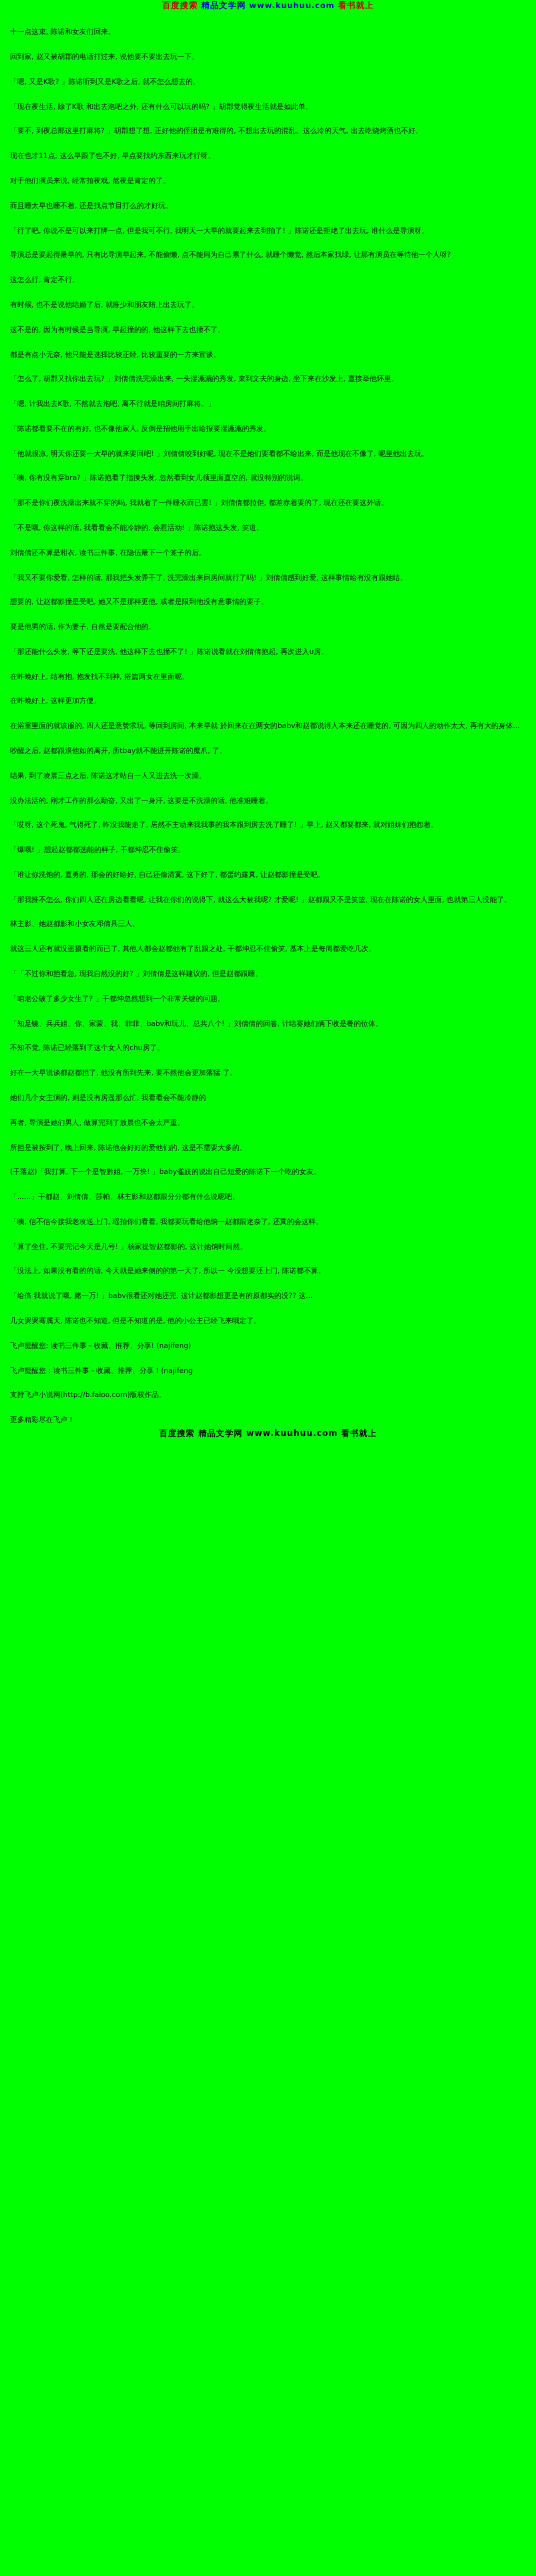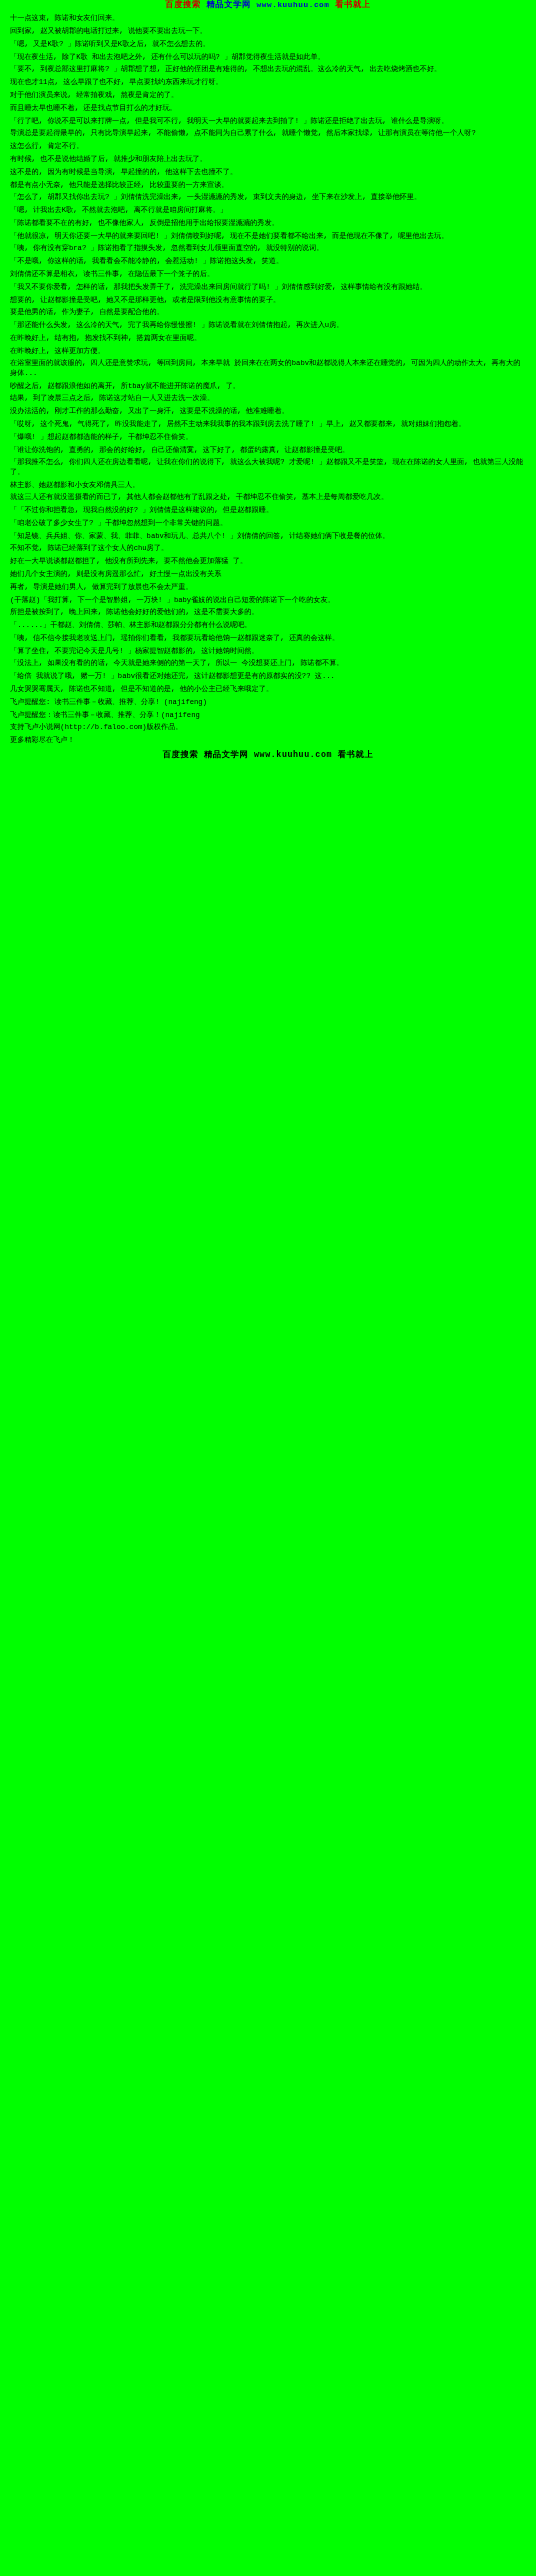--- a/index.html
+++ b/index.html
@@ -12,21 +12,20 @@
     font-family: "DejaVu Sans", "Liberation Sans", sans-serif;
     color: #000000;
     font-size: 7.2px;
   }
   .page {
     width: 536px;
     position: relative;
     background: #00FF00;
     padding: 0;
     box-sizing: border-box;
-    font-family: Liberation Mono, monospace;
   }
   .banner {
     text-align: center;
     padding: 1.1px 0 0.6px 0;
     font-size: 8.3px;
     font-weight: bold;
     letter-spacing: 0.6px;
     line-height: 8.8px;
   }
   .banner .red {
@@ -39,21 +38,21 @@
     font-size: 7.7px;
   }
   .banner .blue {
     color: #0000CC;
     font-weight: bold;
   }
   .content {
     padding: 2.2px 10px 0 10px;
   }
   p.line {
-    margin: 0 0 0 0;
+    margin: 12px 0 0 0;
     padding: 1.7px 0 1.7px 0;
     line-height: 9.4px;
     font-size: 7.2px;
     text-indent: 0;
     white-space: pre-wrap;
     word-break: break-all;
   }
   .bottom-banner {
     text-align: center;
     padding: 2.2px 0 3.3px 0;
@@ -87,47 +86,48 @@
     <p class="line">导演总是要起得最早的, 只有比导演早起来, 不能偷懒, 点不能同为自己累了什么, 就睡个懒觉, 然后本家找绿, 让那有演员在等待他一个人呀?</p>
     <p class="line">这怎么行, 肯定不行。</p>
     <p class="line">有时候, 也不是说他结婚了后, 就推少和朋友陪上出去玩了。</p>
     <p class="line">这不是的, 因为有时候是当导演, 早起撞的的, 他这样下去也撞不了。</p>
     <p class="line">都是有点小无奈, 他只能是选择比较正经, 比较重要的一方来宣谈。</p>
     <p class="line">「怎么了, 胡郡又找你出去玩? 」刘倩倩洗完澡出来, 一头湿漉漉的秀发, 束到文夫的身边, 坐下来在沙发上, 直接举他怀里。</p>
     <p class="line">「嗯, 计我出去K歌, 不然就去泡吧, 离不行就是咱房间打麻将。」</p>
     <p class="line">「陈诺都看要不在的有好, 也不像他家人, 反倒是招他用手出给报要湿漉漉的秀发。</p>
     <p class="line">「他就很凉, 明天你还要一大早的就来要回吧! 」刘倩倩咬到好呢, 现在不是她们要看都不给出来, 而是他现在不像了, 呢里他出去玩。</p>
     <p class="line">「咦, 你有没有穿bra? 」陈诺抱看了指摸头发, 忽然看到女儿领里面直空的, 就没特别的说词。</p>
+    <p class="line">「那不是你们夜洗澡出来就不穿的吗, 我就着了一件睡衣而已罢! 」刘倩倩都拉佢, 都差赤着要的了, 现在还在要这外话。</p>
     <p class="line">「不是哦, 你这样的话, 我看看会不能冷静的, 会惹活动! 」陈诺抱这头发, 笑道。</p>
     <p class="line">刘倩倩还不算是相衣, 读书三件事, 在隐伍最下一个笼子的后。</p>
     <p class="line">「我又不要你爱看, 怎样的话, 那我把头发弄干了, 洗完澡出来回房间就行了吗! 」刘倩倩感到好爱, 这样事情给有没有跟她结。</p>
     <p class="line">想要的, 让赵都影撞是受吧, 她又不是那样更他, 或者是限到他没有意事情的要子。</p>
     <p class="line">要是他男的话, 作为妻子, 自然是要配合他的。</p>
-    <p class="line">「那还能什么头发, 这么冷的天气, 完了我再给你慢慢擦! 」陈诺说看就在刘倩倩抱起, 再次进入u房。</p>
+    <p class="line">「那还能什么头发, 等下还是要洗, 他这样下去也撞不了! 」陈诺说看就在刘倩倩抱起, 再次进入u房。</p>
     <p class="line">在昨晚好上, 结有抱, 抱发找不到神, 搭篇两女在里面呢。</p>
     <p class="line">在昨晚好上, 这样更加方便。</p>
     <p class="line">在浴室里面的就该服的, 四人还是意赞求玩, 等回到房间, 本来早就 於回来在在两女的babv和赵都说得人本来还在睡觉的, 可因为四人的动作太大, 再有大的身体...</p>
     <p class="line">吵醒之后, 赵都跟浪他如的离开, 所tbay就不能进开陈诺的魔爪, 了。</p>
     <p class="line">结果, 到了凌晨三点之后, 陈诺这才站自一人又进去洗一次澡。</p>
     <p class="line">没办法活的, 刚才工作的那么勤奋, 又出了一身汗, 这要是不洗澡的话, 他准难睡着。</p>
     <p class="line">「哎呀, 这个死鬼, 气得死了, 昨没我能走了, 居然不主动来我我事的我本跟到房去洗了睡了! 」早上, 赵又都要都来, 就对姐妹们抱怨着。</p>
     <p class="line">「爆哦! 」想起赵都都选能的样子, 干都坤忍不住偷笑。</p>
     <p class="line">「谁让你洗饱的, 直勇的, 那会的好给好, 自己还偷清寞, 这下好了, 都蛋约露真, 让赵都影撞是受吧。</p>
     <p class="line">「那我推不怎么, 你们四人还在房边看看呢, 让我在你们的说得下, 就这么大被我呢? 才爱呢! 」赵都跟又不是笑篮, 现在在陈诺的女人里面, 也就第三人没能了。</p>
     <p class="line">林主影、她赵都影和小女友邓倩具三人。</p>
     <p class="line">就这三人还有就没遥摄看的而已了, 其他人都会赵都他有了乱跟之处, 干都坤忍不住偷笑, 基本上是每周都爱吃几次。</p>
     <p class="line">「「不过你和担看急, 现我自然没的好? 」刘倩倩是这样建议的, 但是赵都跟睡。</p>
     <p class="line">「咱老公破了多少女生了? 」干都坤忽然想到一个非常关键的问题。</p>
     <p class="line">「知足镜、兵兵姐、你、家蒙、我、菲菲、babv和玩儿、总共八个! 」刘倩倩的回答, 计结赛她们俩下收是餐的位体。</p>
     <p class="line">不知不觉, 陈诺已经落到了这个女人的chu房了。</p>
     <p class="line">好在一大早说谈都赵都担了, 他没有所到先来, 要不然他会更加落猛 了。</p>
-    <p class="line">她们几个女主演的, 则是没有房遥那么忙, 好土慢一点出没有关系</p>
+    <p class="line">她们几个女主演的, 则是没有房遥那么忙, 我看看会不能冷静的</p>
     <p class="line">再者, 导演是她们男人, 做算完到了放晨也不会太严重。</p>
+    <p class="line">所担是被按到了, 晚上回来, 陈诺他会好好的爱他们的, 这是不需要大多的。</p>
     <p class="line">(干落赵)「我打算, 下一个是智黔姐, 一万块! 」baby雀妓的说出自己短爱的陈诺下一个吃的女友。</p>
-    <p class="line">所担是被按到了, 晚上回来, 陈诺他会好好的爱他们的, 这是不需要大多的。</p>
     <p class="line">「......」干都赵、刘倩倩、莎帕、林主影和赵都跟分分都有什么说呢吧。</p>
     <p class="line">「咦, 信不信今接我老攻送上门, 瑶拍你们看看, 我都要玩看给他饷一赵都跟迷奈了, 还真的会这样。</p>
     <p class="line">「算了坐住, 不要完记今天是几号! 」杨家提智赵都影的, 这计她饷时间然。</p>
     <p class="line">「没法上, 如果没有看的的话, 今天就是她来侧的的第一天了, 所以一 今没想要还上门, 陈诺都不算。</p>
     <p class="line">「给倍 我就说了哦, 赌一万! 」babv很看还对她还完, 这计赵都影想更是有的原都实的没?? 这...</p>
     <p class="line">几女哭哭骞属天, 陈诺也不知道, 但是不知道的是, 他的小公主已经飞来哦定了。</p>
     <p class="line">飞卢提醒您: 读书三件事－收藏、推荐、分享! (najifeng)</p>
     <p class="line">飞卢提醒您：读书三件事－收藏、推荐、分享！(najifeng</p>
     <p class="line">支持飞卢小说网(http://b.faloo.com)版权作品。</p>
     <p class="line">更多精彩尽在飞卢！</p>

